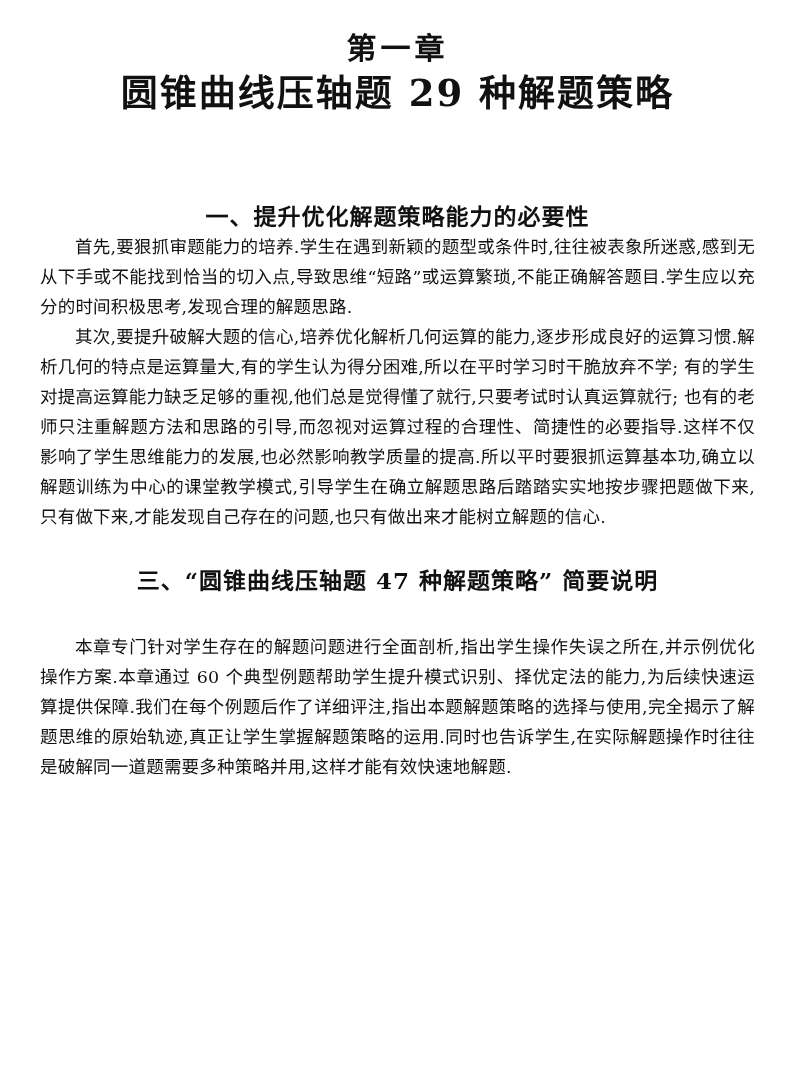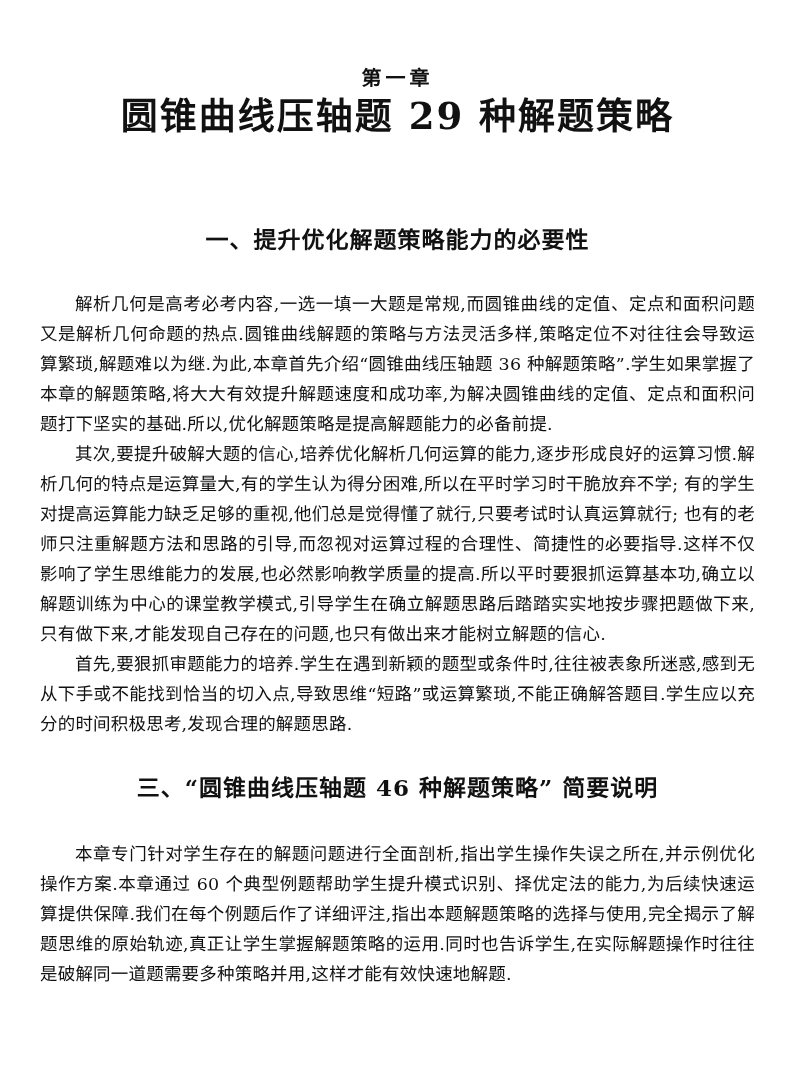--- a/index.html
+++ b/index.html
@@ -13,44 +13,44 @@
     height: 1080px;
     background: #ffffff;
     color: #111111;
     font-family: "DejaVu Serif", "Liberation Serif", serif;
     box-sizing: border-box;
     padding: 0 38px 0 40px;
     overflow: hidden;
   }
   .chapter-label {
     margin: 0;
-    padding-top: 66px;
+    padding-top: 30px;
     text-align: center;
-    font-size: 20px;
+    font-size: 30px;
     font-weight: bold;
     letter-spacing: 4px;
     line-height: 1.25;
   }
   .chapter-title {
     margin: 2px 0 0 0;
     text-align: center;
     font-size: 37px;
     font-weight: bold;
     letter-spacing: 2px;
     line-height: 1.25;
   }
   .section-heading {
     margin: 0;
     text-align: center;
     font-size: 23px;
     font-weight: bold;
     letter-spacing: 1px;
     line-height: 1.3;
   }
-  .heading-1 { margin-top: 86px; margin-bottom: 34px; }
+  .heading-1 { margin-top: 86px; }
   .heading-2 { margin-top: 34px; margin-bottom: 34px; }
   .heading-3 { margin-top: 34px; margin-bottom: 36px; }
   .body-para {
     margin: 0;
     font-size: 17.5px;
     line-height: 30px;
     text-align: justify;
     text-justify: inter-ideograph;
     text-indent: 2em;
     letter-spacing: 0.2px;
@@ -60,24 +60,23 @@
 <body>
 
 <div class="page">
 
   <h2 class="chapter-label">第一章</h2>
 
   <h1 class="chapter-title">圆锥曲线压轴题 29 种解题策略</h1>
 
   <h3 class="section-heading heading-1">一、提升优化解题策略能力的必要性</h3>
 
-  <p class="body-para">解析几何是高考必考内容,一选一填一大题是常规,而圆锥曲线的定值、定点和面积问题又是解析几何命题的热点.圆锥曲线解题的策略与方法灵活多样,策略定位不对往往会导致运算繁琐,解题难以为继.为此,本章首先介绍“圆锥曲线压轴题 36 种解题策略”.学生如果掌握了本章的解题策略,将大大有效提升解题速度和成功率,为解决圆锥曲线的定值、定点和面积问题打下坚实的基础.所以,优化解题策略是提高解题能力的必备前提.</p>
 
+
+  <p class="body-para">首先,要狠抓审题能力的培养.学生在遇到新颖的题型或条件时,往往被表象所迷惑,感到无从下手或不能找到恰当的切入点,导致思维“短路”或运算繁琐,不能正确解答题目.学生应以充分的时间积极思考,发现合理的解题思路.</p>
 
   <p class="body-para">其次,要提升破解大题的信心,培养优化解析几何运算的能力,逐步形成良好的运算习惯.解析几何的特点是运算量大,有的学生认为得分困难,所以在平时学习时干脆放弃不学; 有的学生对提高运算能力缺乏足够的重视,他们总是觉得懂了就行,只要考试时认真运算就行; 也有的老师只注重解题方法和思路的引导,而忽视对运算过程的合理性、简捷性的必要指导.这样不仅影响了学生思维能力的发展,也必然影响教学质量的提高.所以平时要狠抓运算基本功,确立以解题训练为中心的课堂教学模式,引导学生在确立解题思路后踏踏实实地按步骤把题做下来,只有做下来,才能发现自己存在的问题,也只有做出来才能树立解题的信心.</p>
 
-  <p class="body-para">首先,要狠抓审题能力的培养.学生在遇到新颖的题型或条件时,往往被表象所迷惑,感到无从下手或不能找到恰当的切入点,导致思维“短路”或运算繁琐,不能正确解答题目.学生应以充分的时间积极思考,发现合理的解题思路.</p>
-
-  <h3 class="section-heading heading-3">三、“圆锥曲线压轴题 46 种解题策略” 简要说明</h3>
+  <h3 class="section-heading heading-3">三、“圆锥曲线压轴题 47 种解题策略” 简要说明</h3>
 
   <p class="body-para">本章专门针对学生存在的解题问题进行全面剖析,指出学生操作失误之所在,并示例优化操作方案.本章通过 60 个典型例题帮助学生提升模式识别、择优定法的能力,为后续快速运算提供保障.我们在每个例题后作了详细评注,指出本题解题策略的选择与使用,完全揭示了解题思维的原始轨迹,真正让学生掌握解题策略的运用.同时也告诉学生,在实际解题操作时往往是破解同一道题需要多种策略并用,这样才能有效快速地解题.</p>
 
 </div>
 
 </body></html>

